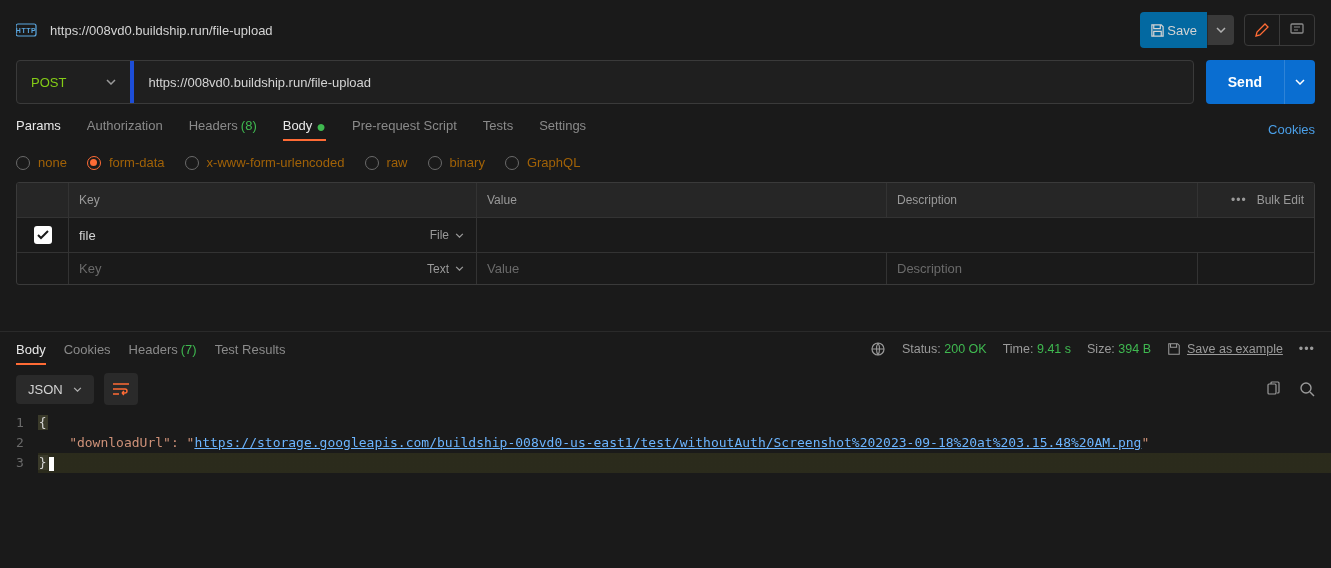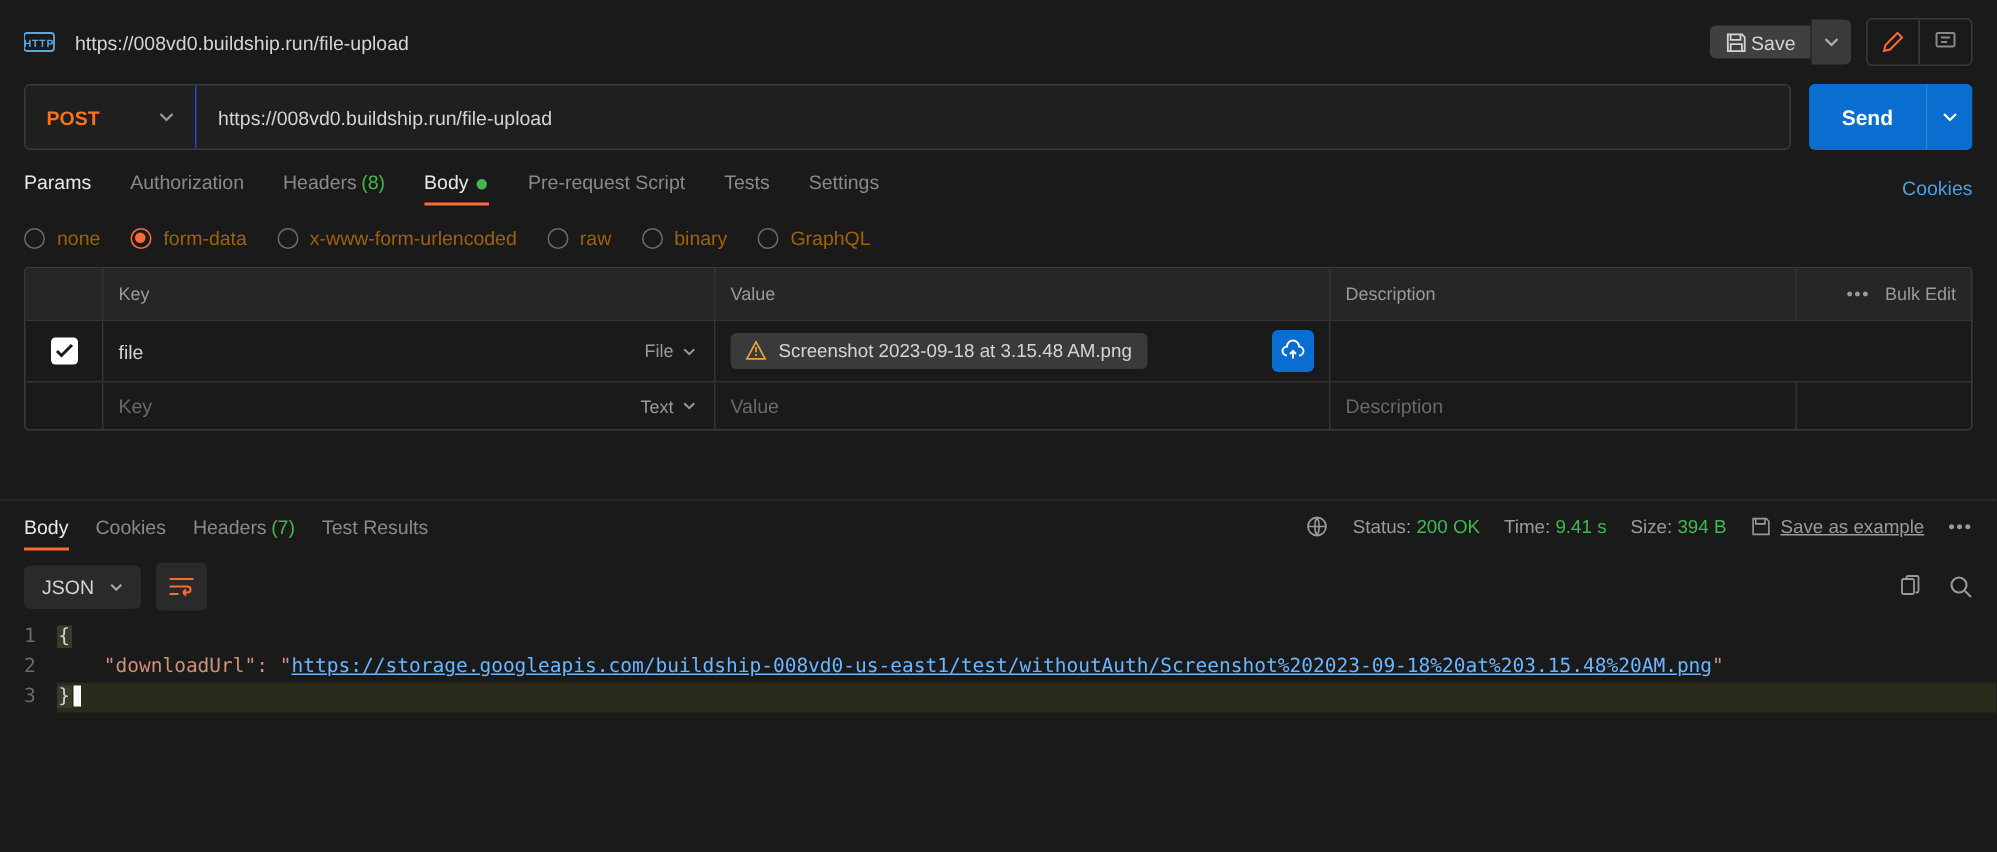--- a/index.html
+++ b/index.html
@@ -32,31 +32,31 @@
   font-weight: 500;
 }
 .top-right {
   margin-left: auto;
   display: flex;
   align-items: center;
   gap: 10px;
 }
 .save-group { display: flex; align-items: center; }
 .save-btn {
-  background: #404040;
+  background: #0369a1;
   border: none;
   color: #d4d4d4;
   display: flex;
   align-items: center;
   gap: 2px;
   padding: 6px 10px;
   border-radius: 4px 0 0 4px;
   cursor: pointer;
   font-size: 13px;
-  height: 22px;
+  height: 36px;
 }
 .save-caret {
   background: #3a3a3a;
   border: none;
   border-left: 1px solid #2a2a2a;
   color: #b0b0b0;
   padding: 6px 8px;
   border-radius: 0 4px 4px 0;
   cursor: pointer;
   height: 30px;
@@ -80,23 +80,23 @@
   border: 1px solid #3a3a3a;
   border-radius: 4px;
   overflow: hidden;
   background: #1f1f1f;
 }
 .method-select {
   display: flex;
   align-items: center;
   gap: 40px;
   padding: 10px 14px;
-  border-right: 1px solid #1d4ed8;
-  color: #f97316;
-  font-weight: 700;
+  border-right: 4px solid #1d4ed8;
+  color: #84cc16;
+  font-weight: 400;
   cursor: pointer;
   font-size: 13px;
 }
 .url-input {
   flex: 1;
   background: transparent;
   border: none;
   color: #d4d4d4;
   padding: 10px 14px;
   font-size: 13px;
@@ -385,36 +385,20 @@
       </div>
       <div class="kv-cell keycol">
         <span class="cell-input">file</span>
         <div class="key-type-sel">
           <span>File</span>
           <svg width="9" height="5" viewBox="0 0 10 6">
               <path d="M1 1l4 4 4-4" fill="none" stroke="#9a9a9a" stroke-width="1.5"></path>
             </svg>
         </div>
       </div>
-      <div class="kv-cell valcol">
-        <div class="file-chip">
-          <svg width="14" height="14" viewBox="0 0 16 16">
-              <path d="M8 1L1 14h14L8 1z" fill="none" stroke="#e8a33d" stroke-width="1.3"></path>
-              <circle cx="8" cy="11" r="0.8" fill="#e8a33d"></circle>
-              <path d="M8 5v4" stroke="#e8a33d" stroke-width="1.3"></path>
-            </svg>
-          <span>Screenshot 2023-09-18 at 3.15.48 AM.png</span>
-        </div>
-        <div class="upload-btn">
-          <svg width="16" height="16" viewBox="0 0 16 16">
-              <path d="M4 11a3 3 0 010-6 4 4 0 018 0 3 3 0 010 6" fill="none" stroke="#fff" stroke-width="1.3"></path>
-              <path d="M8 13V8m-2 2l2-2 2 2" fill="none" stroke="#fff" stroke-width="1.3"></path>
-            </svg>
-        </div>
-      </div>
       <div class="kv-cell actcol"></div>
     </div>
     <div class="kv-row">
       <div class="kv-cell chkcol"></div>
       <div class="kv-cell keycol">
         <span class="placeholder-text">Key</span>
         <div class="key-type-sel">
           <span>Text</span>
           <svg width="9" height="5" viewBox="0 0 10 6">
               <path d="M1 1l4 4 4-4" fill="none" stroke="#9a9a9a" stroke-width="1.5"></path>

